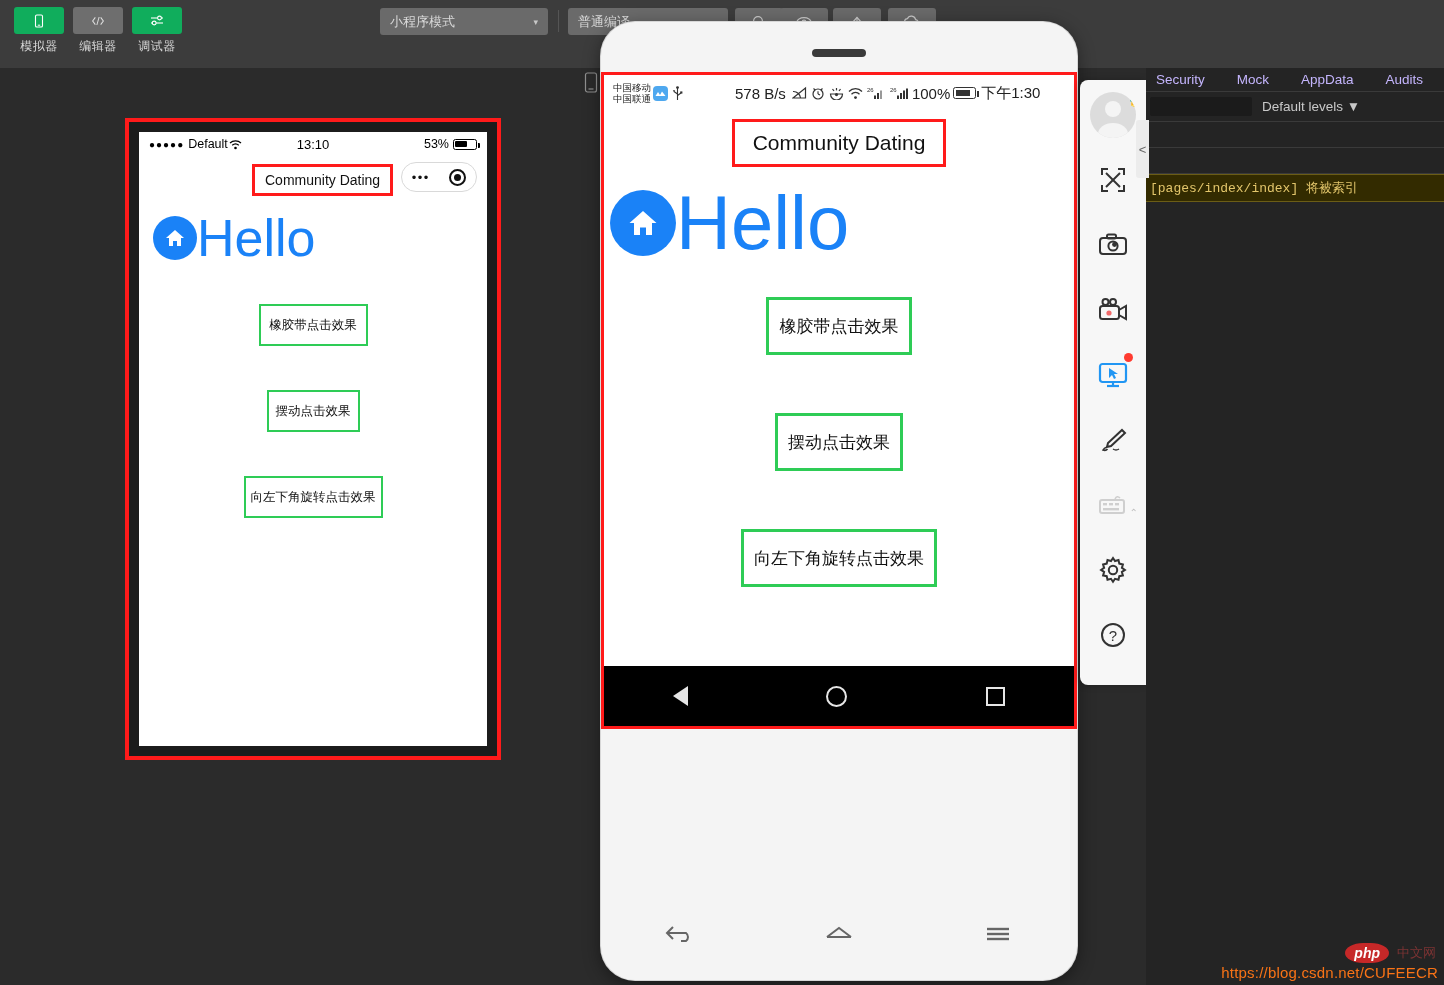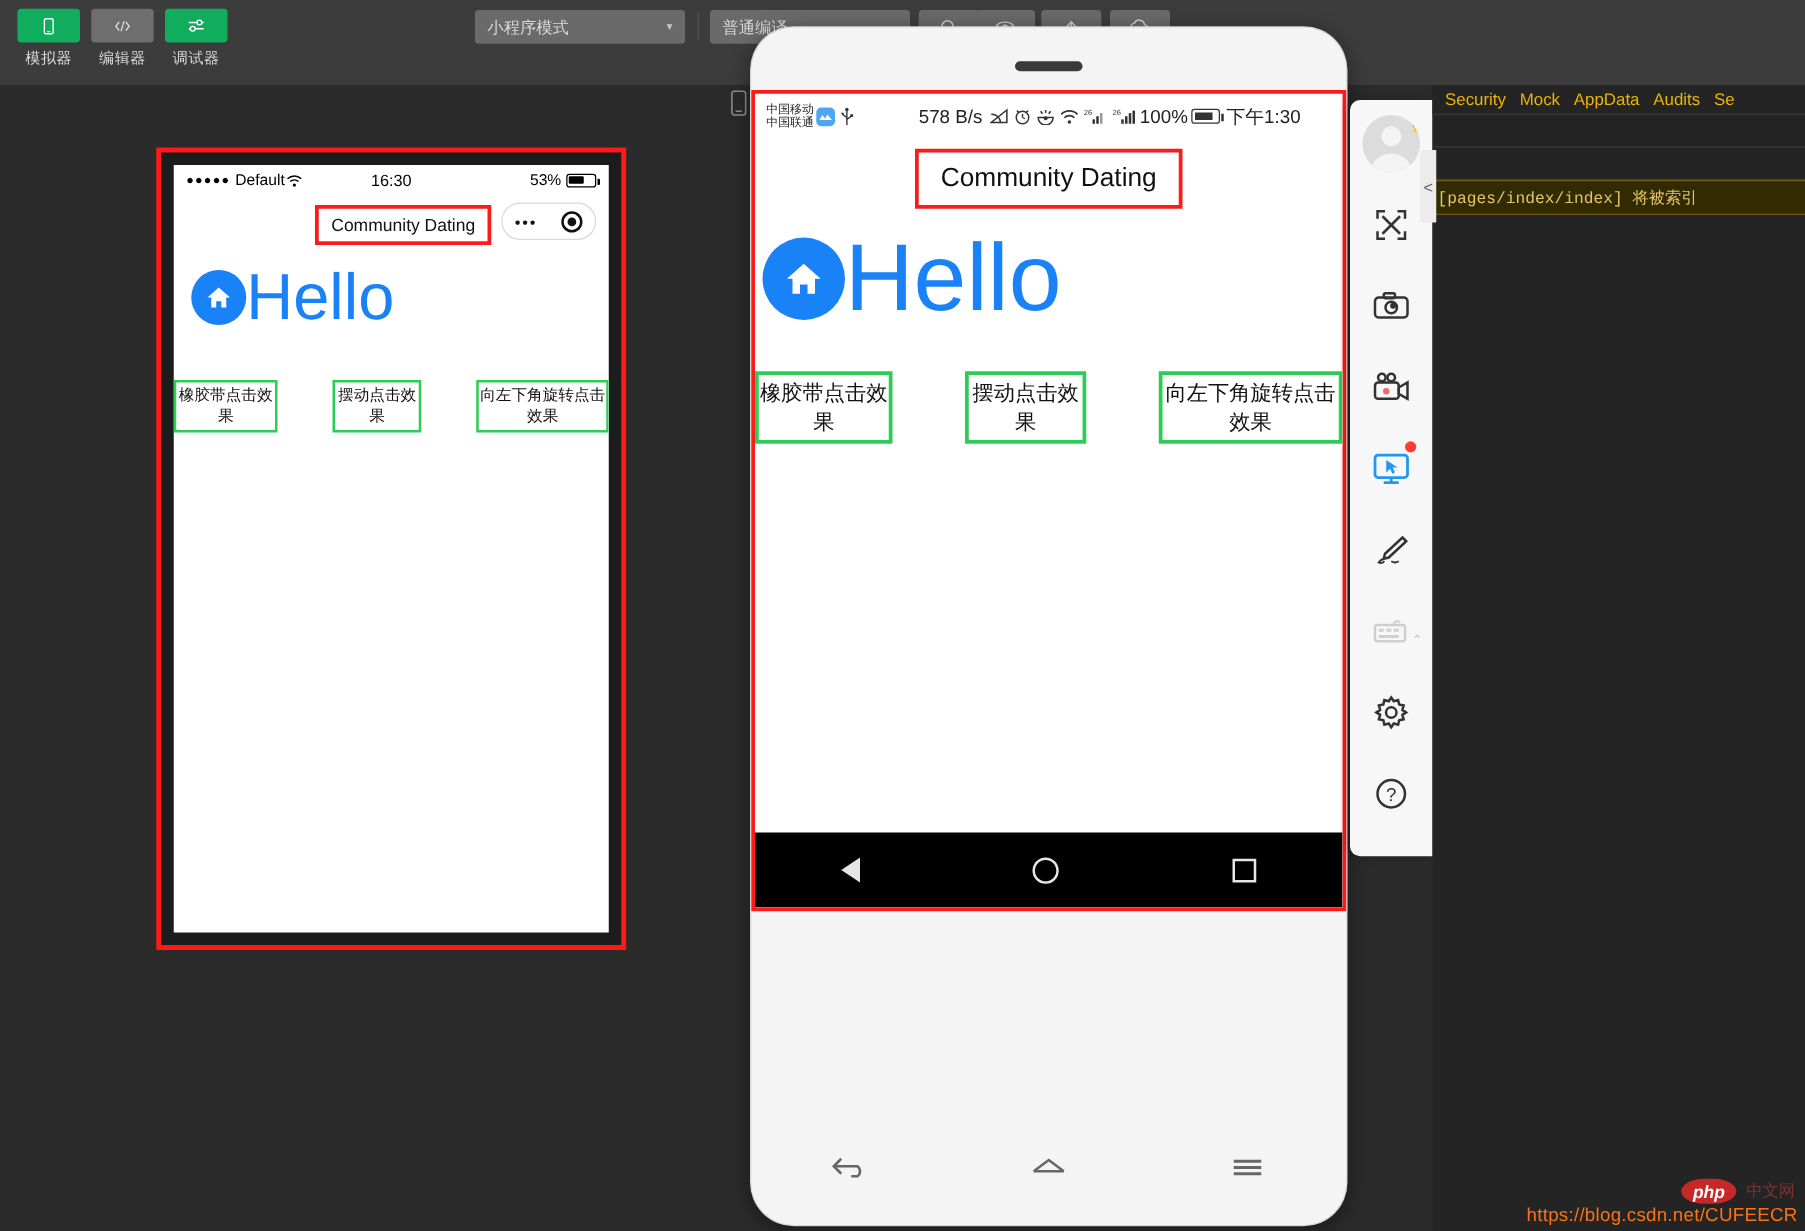--- a/index.html
+++ b/index.html
@@ -90,21 +90,21 @@
   .cap-target {
     width: 17px; height: 17px; border: 2px solid #111; border-radius: 50%;
     display: flex; align-items: center; justify-content: center;
   }
   .cap-target i { width: 7px; height: 7px; background: #111; border-radius: 50%; display:block; }
 
   .hello-row { display: flex; align-items: center; padding: 14px 0 0 14px; }
   .home-badge { border-radius: 50%; display: flex; align-items: center; justify-content: center; }
   .hello-text { font-weight: 400; line-height: 1; }
 
-  .btn-col { display: flex; align-items: center; }
+  .btn-col { display: flex; flex-direction: column; align-items: center; }
   .eff-btn {
     background: #fff; color: #111; text-align: center;
     display: flex; align-items: center; justify-content: center;
   }
 
   
   .device {
     position: absolute; left: 601px; top: 22px; width: 476px; height: 958px;
     background: #f4f4f4; border-radius: 34px;
     box-shadow: 0 0 0 1px #d7d7d7, 0 4px 18px rgba(0,0,0,.45);
@@ -179,21 +179,21 @@
   }
   .chev-up { position:absolute; right: -2px; bottom: 10px; font-size: 10px; color:#c0c0c0; }
 
   
   .devtools {
     position: absolute; left: 1146px; top: 68px; width: 298px; height: 917px;
     background: #242424; color: #cfcfcf; font-size: 13px;
   }
   .dt-tabs {
     display: flex; align-items: center; height: 24px; padding-left: 10px;
-    gap: 11px; color: #eab308; font-size: 13.5px; background: #242424;
+    gap: 32px; color: #c4b5fd; font-size: 13.5px; background: #242424;
     border-bottom: 1px solid #3a3a3a;
   }
   .dt-consolebar {
     display: flex; align-items: center; height: 30px; gap: 10px;
     padding-left: 4px; border-bottom: 1px solid #3a3a3a;
   }
   .dt-filter {
     width: 102px; height: 19px; background: #1b1b1b; border-radius: 2px;
   }
   .dt-levels { color: #c9c9c9; font-size: 13.5px; }
@@ -306,21 +306,21 @@
     <div class="sim-screen">
 
       <div class="sim-status">
         <span class="sim-dots">●●●●●</span>
         <span class="sim-carrier">Default</span>
         <svg width="13" height="11" viewBox="0 0 13 11" style="margin-left:1px">
           <path d="M1 4 A8 8 0 0 1 12 4" fill="none" stroke="#000" stroke-width="1.2"></path>
           <path d="M3.2 6.2 A5 5 0 0 1 9.8 6.2" fill="none" stroke="#000" stroke-width="1.2"></path>
           <circle cx="6.5" cy="9" r="1.3" fill="#000"></circle>
         </svg>
-        <span class="sim-time">16:30</span>
+        <span class="sim-time">13:10</span>
         <span class="sim-right">
           <span style="font-size:12.5px">53%</span>
           <span class="batt">
               <i></i>
             </span>
         </span>
       </div>
 
       <div class="sim-navbar">
         <div class="sim-title-box">Community Dating</div>
@@ -548,20 +548,27 @@
     <div class="dt-collapse">&lt;</div>
 
     <div class="dt-tabs">
       <span>Security</span>
       <span>Mock</span>
       <span>AppData</span>
       <span>Audits</span>
       <span>Se</span>
     </div>
 
+    <div class="dt-consolebar">
+      <span class="dt-filter"></span>
+      <span class="dt-levels">
+        <span>Default levels</span>
+        <span>▼</span>
+      </span>
+    </div>
 
     <div class="dt-blankrow"></div>
     <div class="dt-blankrow"></div>
 
     <div class="dt-warn">[pages/index/index] 将被索引</div>
   </div>
 
   <div class="php-logo">php</div>
   <div class="php-cn">中文网</div>
   <div class="watermark">https://blog.csdn.net/CUFEECR</div>

